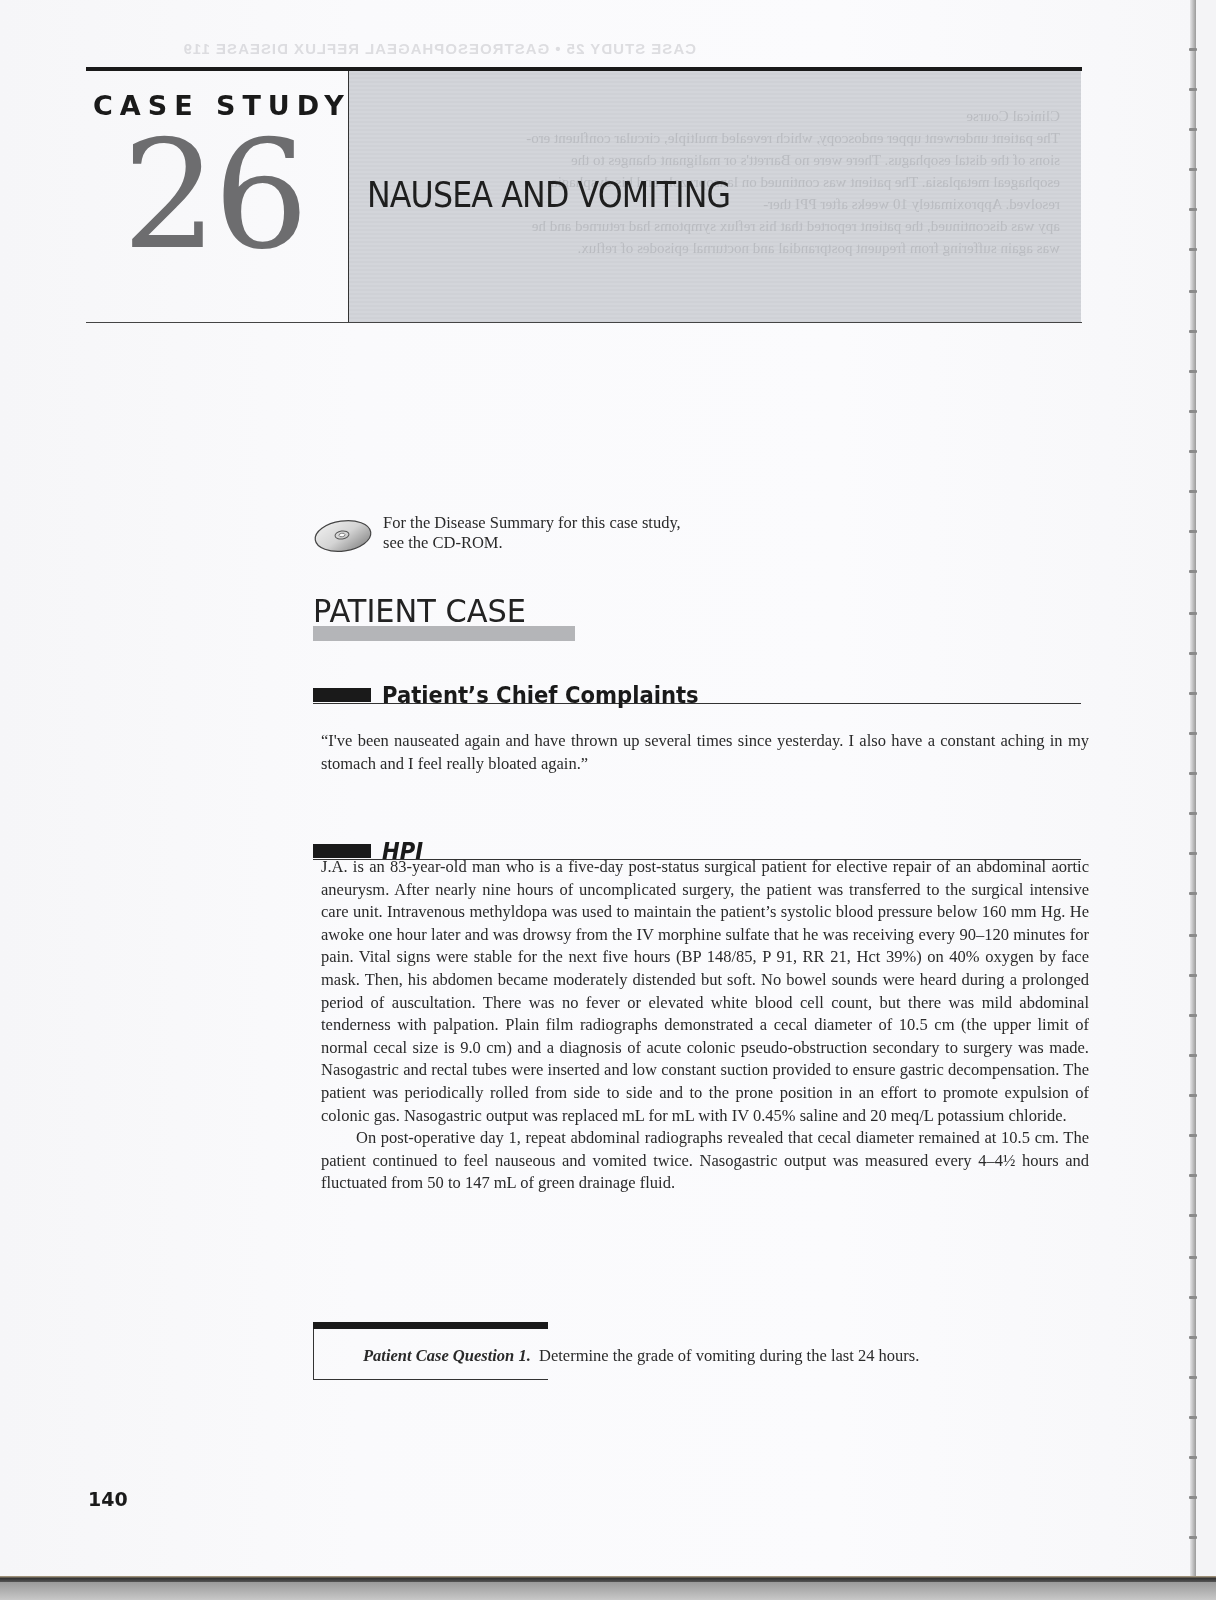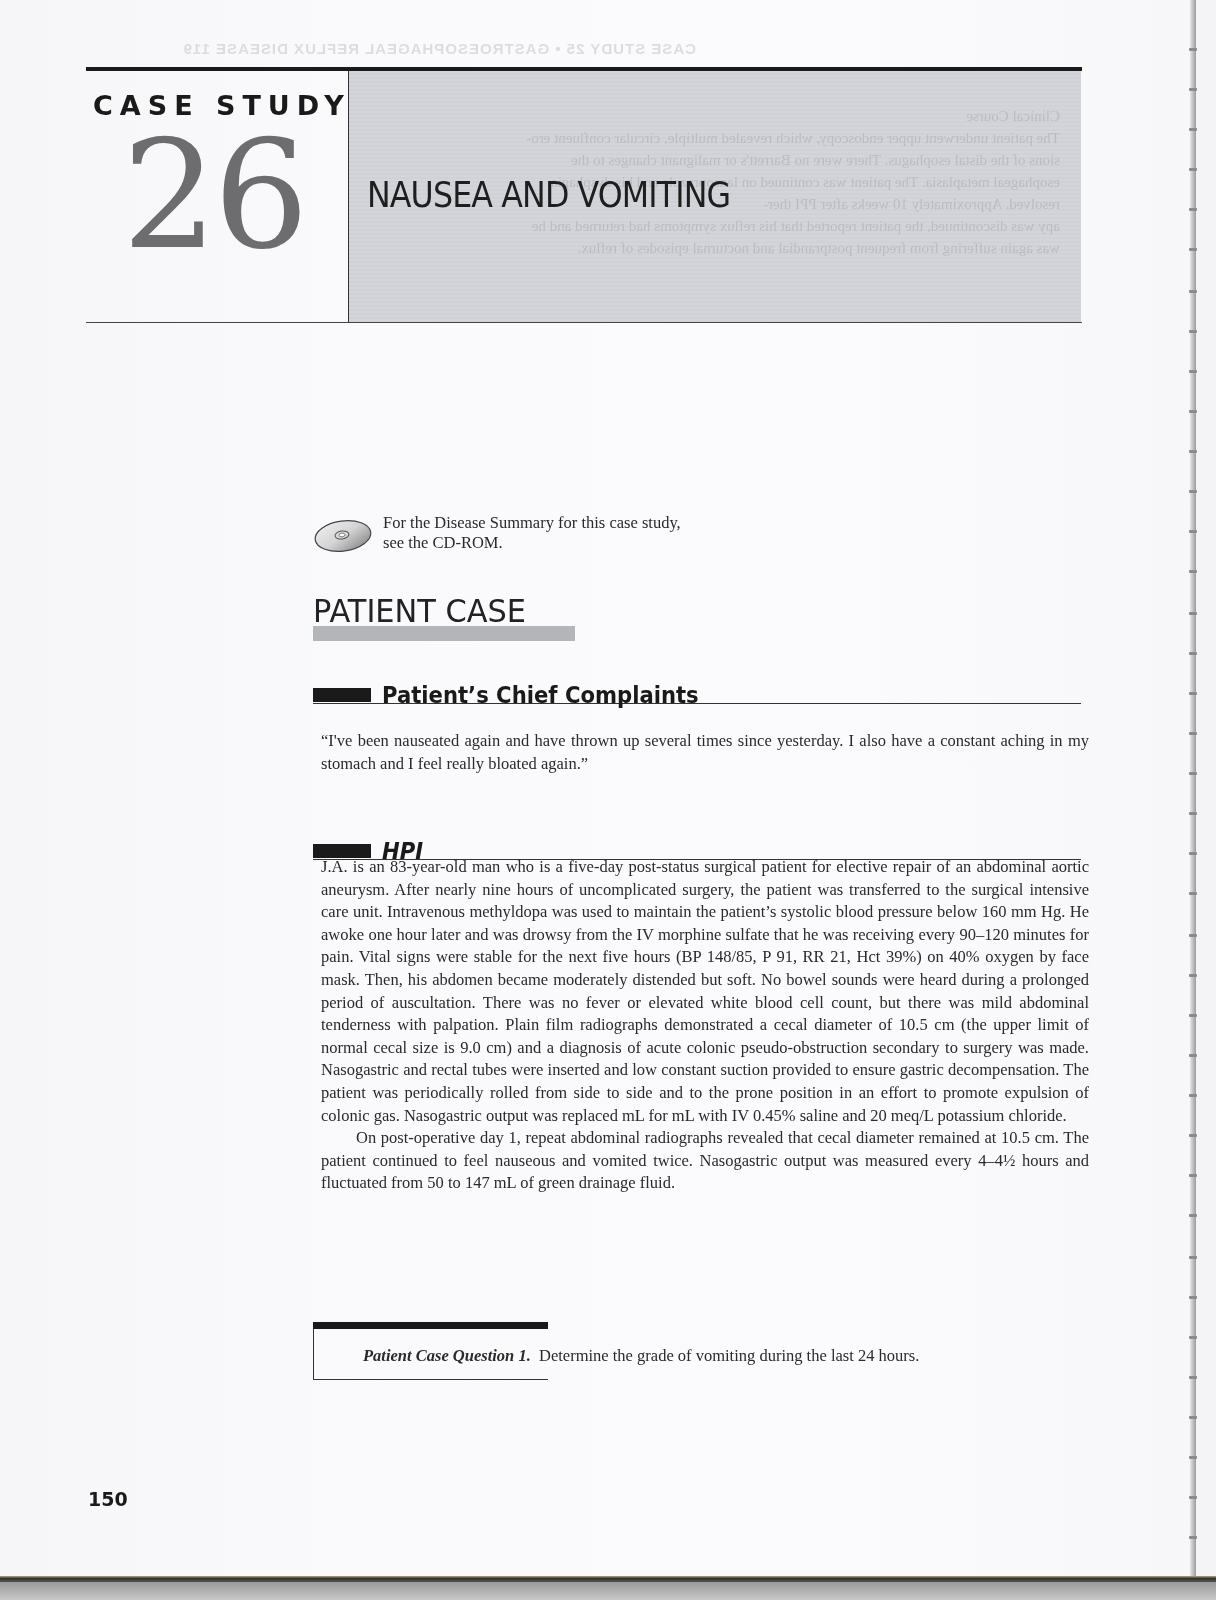--- a/index.html
+++ b/index.html
@@ -199,21 +199,21 @@
     <div class="q-topbar"></div>
     <div class="q-leftline"></div>
     <div class="q-bottomline"></div>
     <div class="q-text">
       <span class="q-label">Patient Case Question 1.</span>&nbsp;
       <span>Determine the grade of vomiting during the last 24 hours.</span>
     </div>
   </div>
 
 
-  <div class="page-number">150</div>
+  <div class="page-number">140</div>
 
   <div class="page-edge-right"></div>
   <div class="binding-dot" style="top: 48px;"></div>
   <div class="binding-dot" style="top: 88px;"></div>
   <div class="binding-dot" style="top: 128px;"></div>
   <div class="binding-dot" style="top: 168px;"></div>
   <div class="binding-dot" style="top: 208px;"></div>
   <div class="binding-dot" style="top: 248px;"></div>
   <div class="binding-dot" style="top: 290px;"></div>
   <div class="binding-dot" style="top: 330px;"></div>

